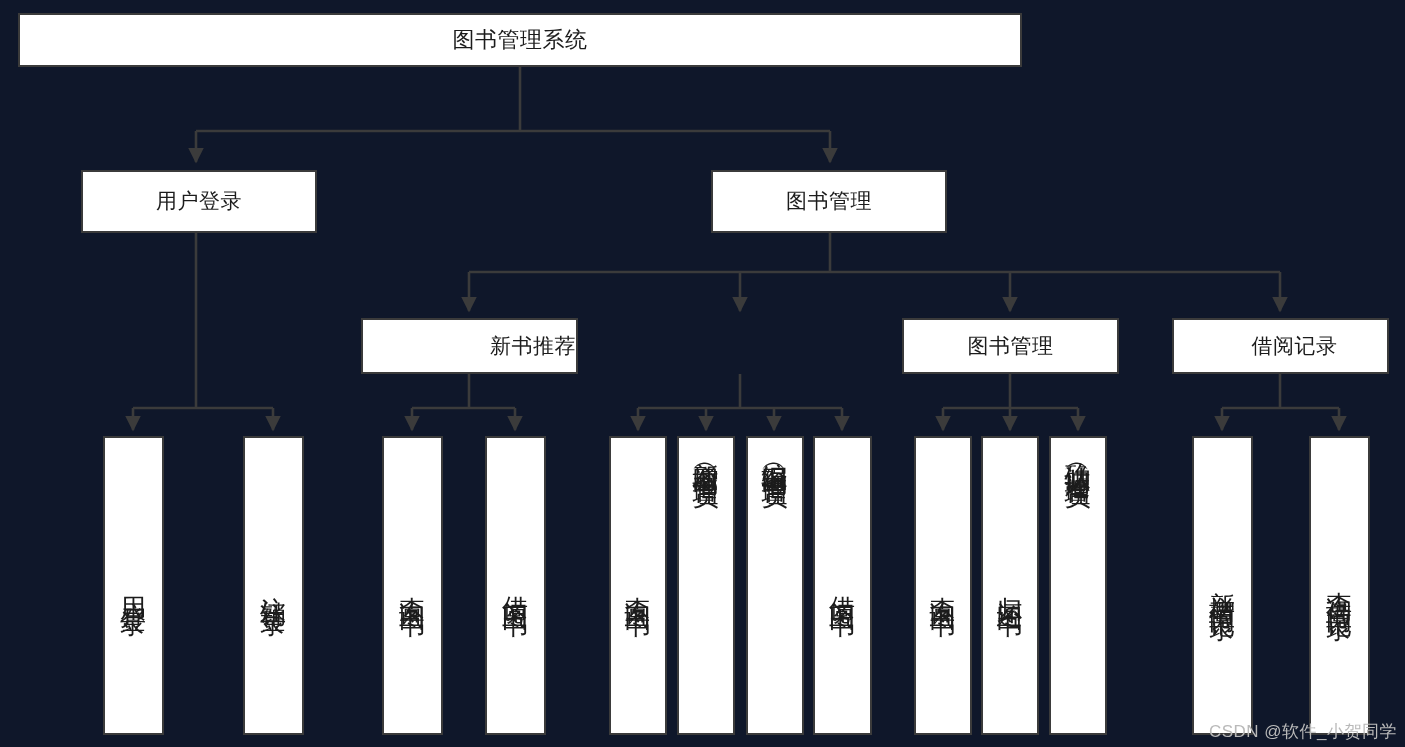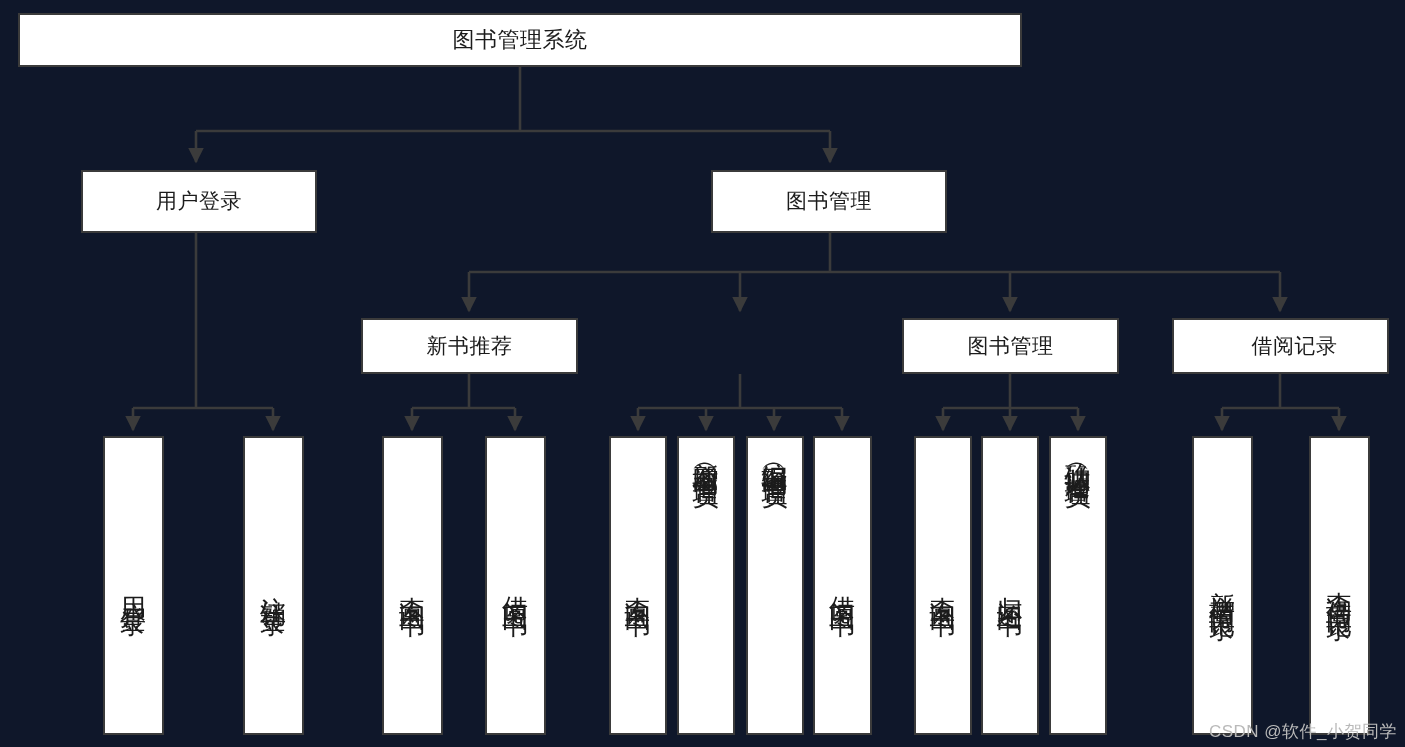--- a/index.html
+++ b/index.html
@@ -137,21 +137,21 @@
     <span class="node-label">图书管理系统</span>
   </div>
 
   <div class="node h-node" style="left:81px; top:170px; width:236px; height:63px;">
     <span class="node-label">用户登录</span>
   </div>
   <div class="node h-node" style="left:711px; top:170px; width:236px; height:63px;">
     <span class="node-label">图书管理</span>
   </div>
 
-  <div class="node h-node" style="left:361px; top:318px; width:217px; height:56px;">
+  <div class="node h-node" style="left:361px; top:318px; width:217px; height:56px;justify-content:flex-end;">
     <span class="node-label">新书推荐</span>
   </div>
   <div class="node h-node" style="left:902px; top:318px; width:217px; height:56px;">
     <span class="node-label">图书管理</span>
   </div>
   <div class="node h-node" style="left:1172px; top:318px; width:217px; height:56px;padding-left:28px;">
     <span class="node-label">借阅记录</span>
   </div>
 
   <div class="node v-node centered" style="left:103px; top:436px; width:61px; height:299px;">

